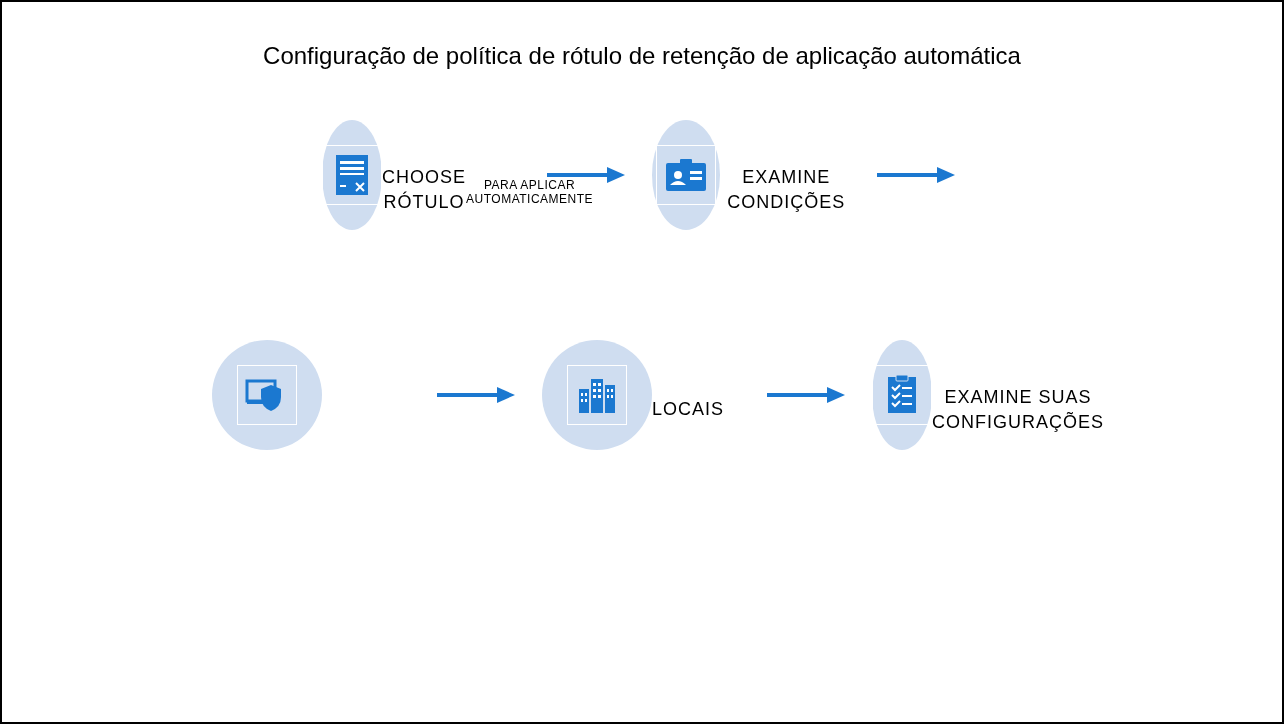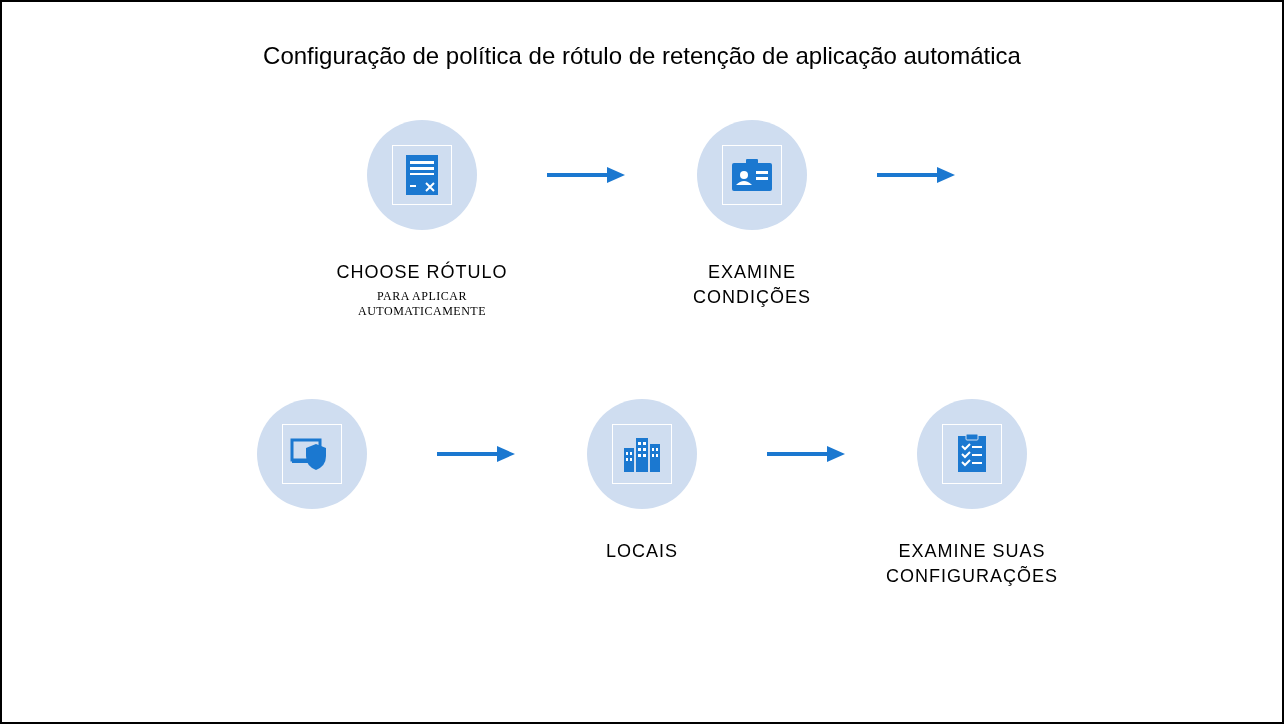--- a/index.html
+++ b/index.html
@@ -29,21 +29,20 @@
       max-width: 900px;
     }
     .row {
       display: flex;
       align-items: flex-start;
       justify-content: center;
       gap: 20px;
     }
     .step {
       display: flex;
-      flex-direction: column;
       align-items: center;
       width: 200px;
     }
     .circle {
       width: 110px;
       height: 110px;
       border-radius: 50%;
       background: #cfddf0;
       display: flex;
       align-items: center;
@@ -69,21 +68,20 @@
       color: #000;
       letter-spacing: 1px;
       line-height: 1.4;
     }
     .step-sub {
       text-align: center;
       font-size: 12px;
       color: #000;
       letter-spacing: 0.5px;
       margin-top: 4px;
-      font-family: Liberation Serif, serif;
     }
     .arrow {
       display: flex;
       align-items: center;
       justify-content: center;
       height: 110px;
       width: 90px;
       margin-top: 0;
     }
     .arrow svg {

